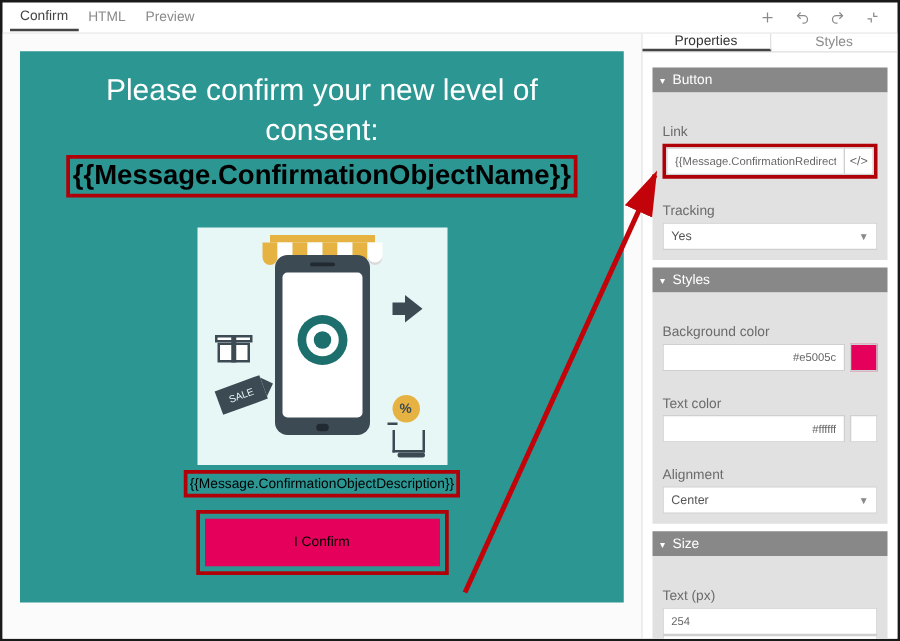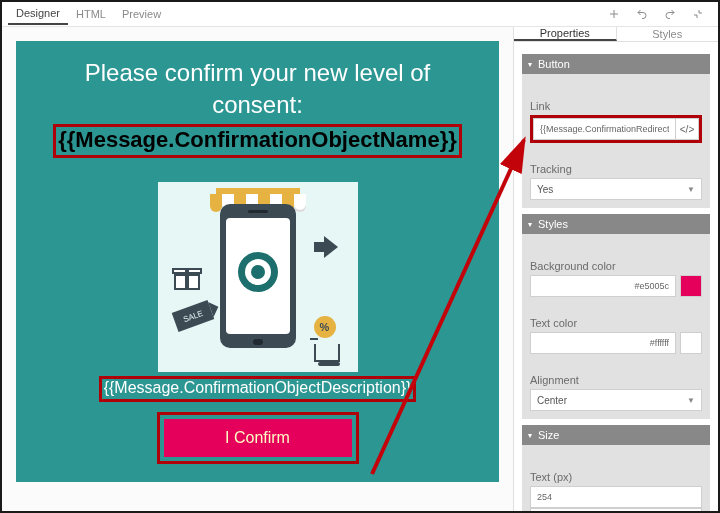--- a/index.html
+++ b/index.html
@@ -17,23 +17,23 @@
   
   .columns { position:absolute; top:25px; bottom:0; left:0; right:0; display:flex; }
   .canvas { flex:1; background:#fbfbfb; padding:14px 14px 29px 14px; overflow:hidden; position:relative; }
   .email-card { background:#2c9693; color:#fff; height:100%; position:relative; text-align:center; padding:10px 0 0 0; }
   .email-card .title { font-size:24px; line-height:1.35; padding:6px 20px 2px 20px; }
   .merge1-box { display:inline-block; border:3px solid #b00008; margin-top:0; padding:0 2px 2px 2px; }
   .merge1 { color:#000000; font-size:22px;font-weight:bold; }
   .hero { margin:24px auto 0 auto; width:200px; height:190px; background:#e6f7f6; position:relative; }
   .sub { font-size:12px; font-weight:600; margin-top:20px; }
   .merge2-box { display:inline-block; border:3px solid #b00008; margin:4px auto 0 auto; padding:0 2px 2px 2px; }
-  .merge2 { color:#ffffff; font-size:16px; }
+  .merge2 { color:#000000; font-size:11px; }
   .cta-wrap { display:inline-block; border:3px solid #b00008; margin:10px auto 0 auto; padding:4px; }
-  .cta-btn { background:#e5005c; color:#fef9c3; width:188px; height:38px; display:flex; align-items:center; justify-content:center; font-size:16px; cursor:pointer; }
+  .cta-btn { background:#e5005c; color:#000000; width:188px; height:38px; display:flex; align-items:center; justify-content:center; font-size:11px; cursor:pointer; }
 
   
   .side     { width:205px; background:#fff; border-left:1px solid #e0e0e0; display:flex; flex-direction:column; }
   .sidetabs { display:flex; height:28px; border-bottom:1px solid #e0e0e0; }
   .sidetab  { flex:1; text-align:center; font-size:11px; color:#8a8a8a; display:flex; align-items:center; justify-content:center; cursor:pointer; border-right:1px solid #e0e0e0; }
   .sidetab:last-child { border-right:none; }
   .sidetab.active { color:#333; border-bottom:2px solid #444; }
   .panel { padding:6px 8px 8px 8px; }
   .sec-hdr { background:#888; color:#fff; font-size:11px; padding:4px 6px; display:flex; align-items:center; margin-top:6px; }
   .sec-hdr .tri { margin-right:6px; font-size:8px; }
@@ -80,21 +80,21 @@
   .cart { position:absolute; right:18px; bottom:10px; width:26px; height:18px; border:2px solid #3c4a54; border-top:none; }
   .cart::before{ content:""; position:absolute; top:-6px; left:-6px; width:8px; height:2px; background:#3c4a54; }
   .cart::after { content:""; position:absolute; bottom:-6px; left:2px; width:22px; height:4px; background:transparent; box-shadow: 0 0 0 2px #3c4a54 inset; border-radius:2px;}
 </style>
 </head>
 <body>
 
 <div class="app">
   <div class="tabs-row">
     <div class="tabstrip">
-      <div class="tab active">Designer</div>
+      <div class="tab active">Confirm</div>
       <div class="tab">HTML</div>
       <div class="tab">Preview</div>
     </div>
     <div class="topspacer"></div>
     <div class="icon-btn">
         <svg viewBox="0 0 24 24">
           <line x1="12" y1="4" x2="12" y2="20"></line>
           <line x1="4" y1="12" x2="20" y2="12"></line>
         </svg>
       </div>

